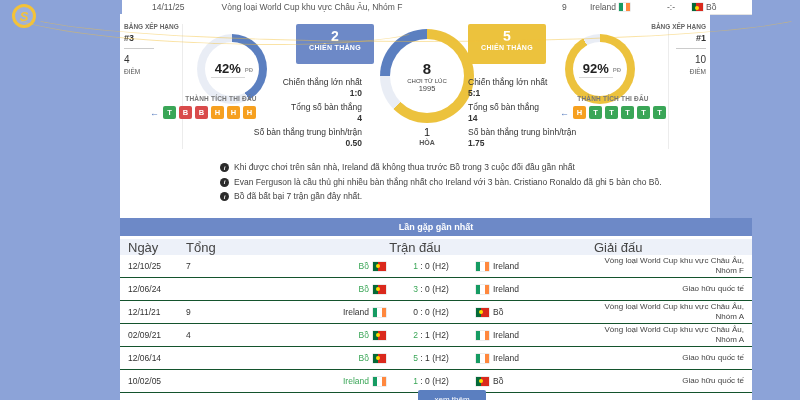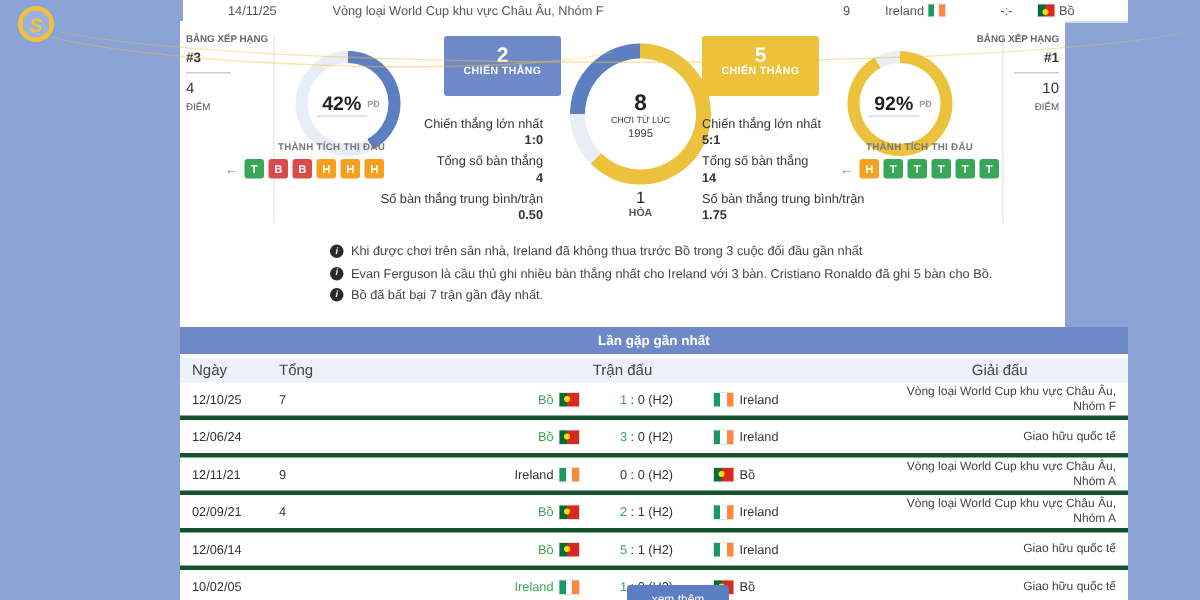--- a/index.html
+++ b/index.html
@@ -88,27 +88,27 @@
 
   .notes{position:absolute;left:100px;top:148px;width:460px}
   .note{display:flex;gap:5px;margin-bottom:4.5px;font-size:8.5px;color:#444;align-items:flex-start}
   .note-icon{flex:none;width:9px;height:9px;border-radius:50%;background:#2b2b2b;color:#fff;font-size:6px;
              font-weight:bold;display:flex;align-items:center;justify-content:center;margin-top:1px;font-style:italic}
 
   
   .table-panel{position:absolute;left:120px;top:218px;width:632px;height:182px;background:#fff;z-index:1}
   .tbl-title{height:18px;line-height:18px;background:var(--blue,#6d89c7);color:#fff;font-size:9px;
              font-weight:bold;text-align:center}
-  .tbl-head{margin-top:3px;height:16px;background:#edf1f9;display:flex;align-items:center;font-size:10px;color:#444}
+  .tbl-head{margin-top:3px;height:16px;background:#edf1f9;display:flex;align-items:center;font-size:13px;color:#444}
   .th-date{padding-left:8px;width:58px;flex:none}
   .th-round{width:50px;flex:none}
   .th-match{width:358px;flex:none;text-align:center}
-  .th-comp{flex:1;text-align:center;padding-right:13px}
-
-  .trow{display:flex;align-items:center;border-bottom:3px solid #14532d;font-size:8.5px;color:#333;
+  .th-comp{flex:1;text-align:left;padding-right:13px}
+
+  .trow{display:flex;align-items:center;border-bottom:1px solid #14532d;font-size:8.5px;color:#333;
         min-height:20px;padding:1px 0}
   .c-date{padding-left:8px;width:58px;flex:none}
   .c-round{width:50px;flex:none}
   .c-home{width:150px;flex:none;display:flex;justify-content:flex-end;align-items:center;gap:4px}
   .c-score{width:90px;flex:none;text-align:center;white-space:nowrap}
   .c-away{width:118px;flex:none;display:flex;align-items:center;gap:4px}
   .c-comp{flex:1;text-align:right;padding-right:8px;line-height:1.25;font-size:8px;color:#444}
   .winner{color:var(--win-green,#3aa657)}
 
   .more-btn{position:absolute;left:298px;top:172px;width:68px;height:18px;background:var(--gauge-blue,#5b7fc0);

